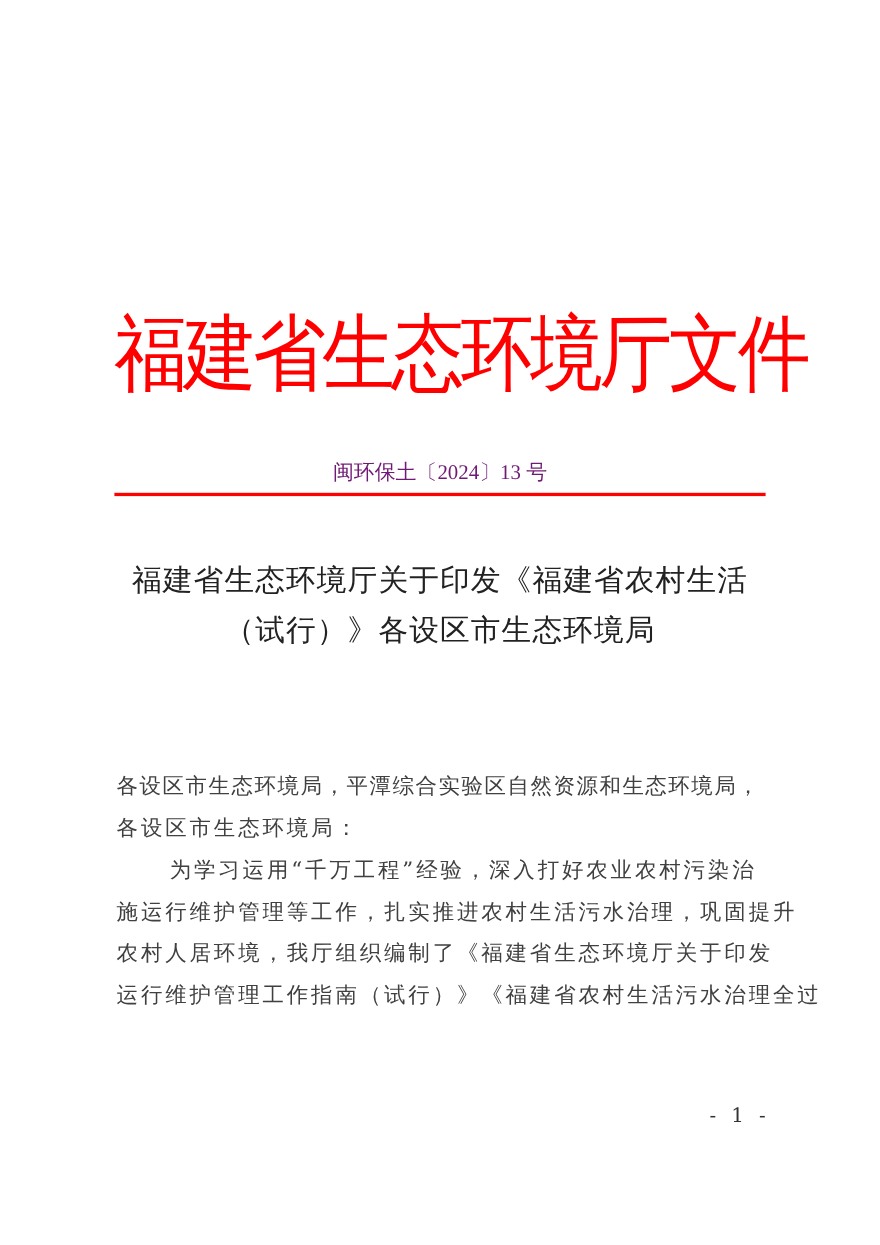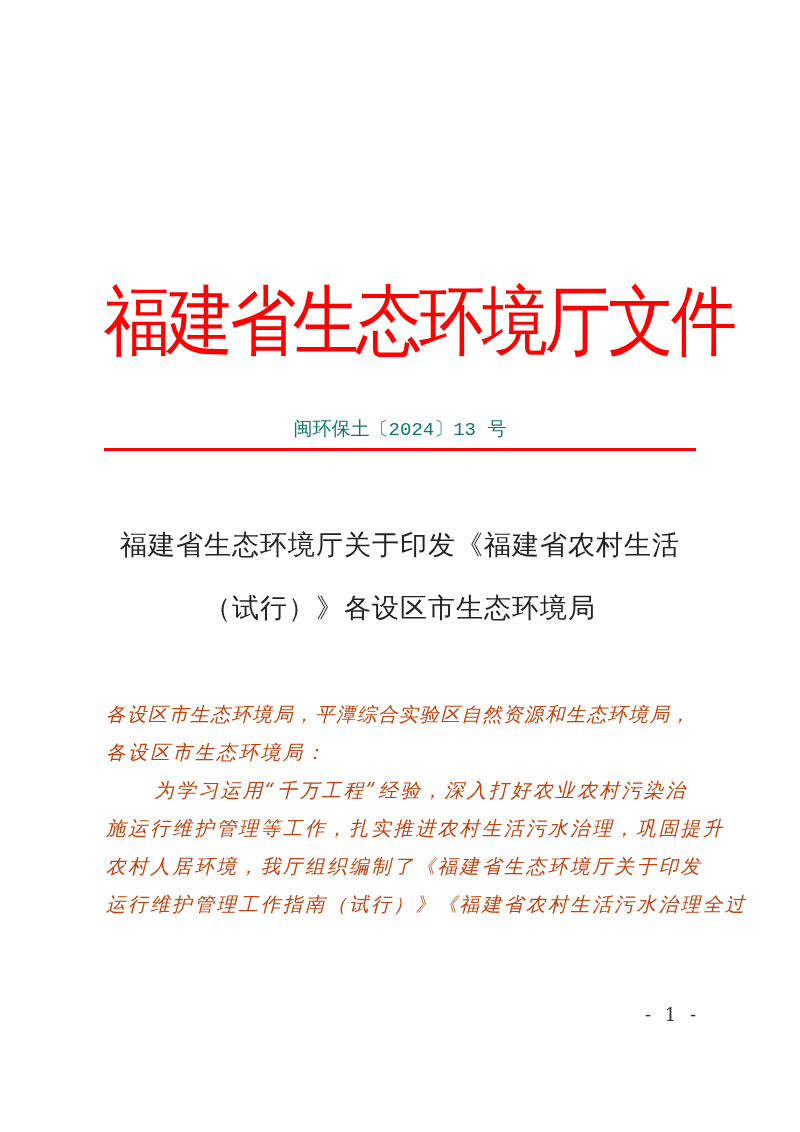--- a/index.html
+++ b/index.html
@@ -6,35 +6,35 @@
   body { width: 800px; height: 1132px; position: relative; overflow: hidden; }
   .page { position: absolute; left: 0; top: 0; width: 800px; height: 1038px; background: #fff; }
   .masthead {
     position: absolute; left: 104px; top: 272px; width: 592px; height: 100px;
     color: #ff0000; font-family: "DejaVu Serif", serif; font-size: 66px;
     line-height: 100px; text-align: center; letter-spacing: -3px; white-space: nowrap;
     transform: scaleY(1.15); transform-origin: center;
   }
   .docno {
     position: absolute; left: 104px; top: 416px; width: 592px; height: 28px;
-    font-family: Liberation Mono, monospace; font-size: 19px; line-height: 28px;
-    text-align: center; color: #0f766e;
+    font-family: Liberation Serif, serif; font-size: 19px; line-height: 28px;
+    text-align: center; color: #701a75;
   }
   .rule {
     position: absolute; left: 104px; top: 448px; width: 592px; height: 3px; background: #ff0000;
   }
   .title {
     position: absolute; left: 100px; top: 505px; width: 600px;
     font-family: "DejaVu Serif", serif; font-size: 27px; line-height: 46px;
     text-align: center; color: #222; letter-spacing: 1px;
   }
-  .title div { white-space: nowrap; margin-top: 17px; }
+  .title div { white-space: nowrap; }
   .body {
     position: absolute; left: 106px; top: 696px; width: 590px;
-    font-family: "DejaVu Serif", serif; font-size: 19.5px; color: #c2410c; font-style: italic;
+    font-family: "DejaVu Serif", serif; font-size: 19.5px; color: #404040;
   }
   .line { height: 38px; line-height: 38px; white-space: nowrap; letter-spacing: 2.6px; }
   .line.salute1 { letter-spacing: 1.4px; }
   .line.indent { padding-left: 40px; text-align: center; }
   .pagenum {
     position: absolute; left: 630px; top: 1002px; width: 70px; height: 26px;
     font-family: "DejaVu Serif", serif; font-size: 18px; line-height: 26px;
     text-align: right; color: #333; letter-spacing: 4px;
   }
 </style>

